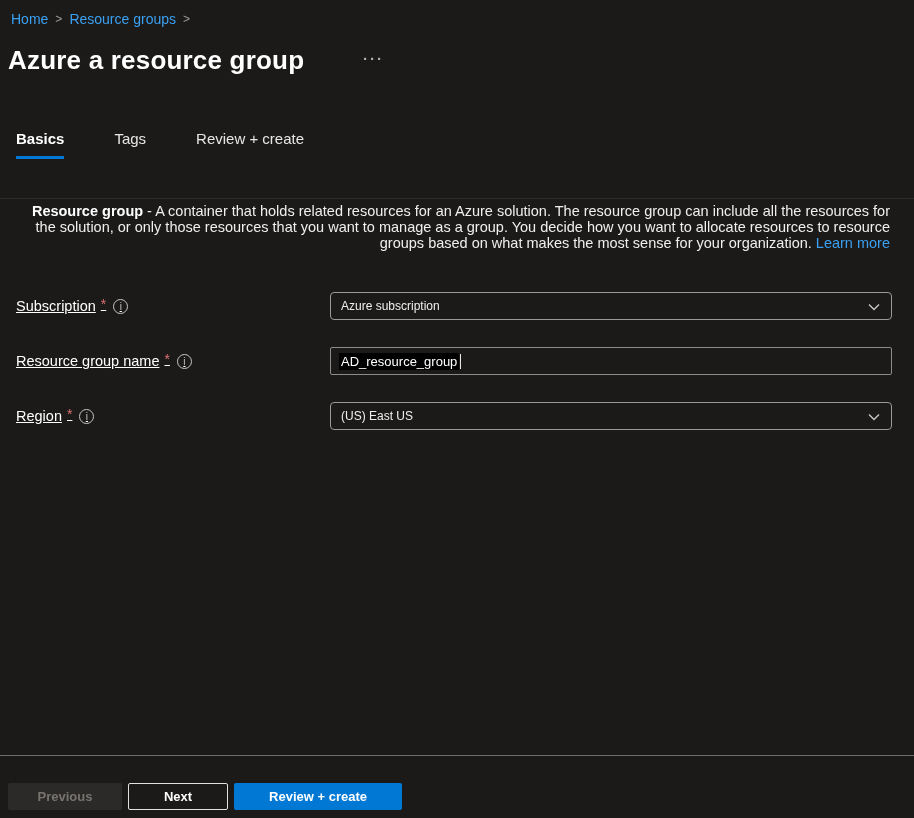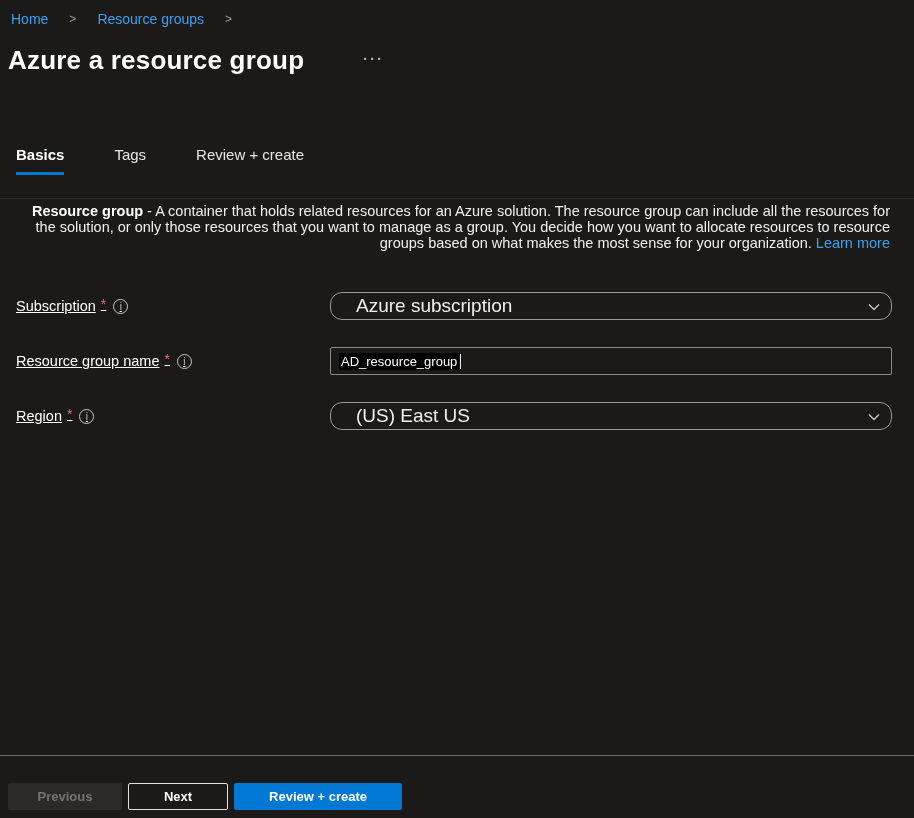--- a/index.html
+++ b/index.html
@@ -6,30 +6,30 @@
   html,body { width:914px; height:818px; }
   body {
     position:relative;
     background:#1b1a19;
     font-family:"Liberation Sans","DejaVu Sans",sans-serif;
     color:#f1efed;
     overflow:hidden;
   }
 
   
-  .breadcrumb { position:absolute; left:11px; top:11px; font-size:14px; display:flex; align-items:center; gap:21px;justify-content:flex-end; }
+  .breadcrumb { position:absolute; left:11px; top:11px; font-size:14px; display:flex; align-items:center; gap:7px;justify-content:flex-end; }
   .breadcrumb a { color:#3aa0f2; text-decoration:none; cursor:pointer; }
   .crumb-sep { color:#a19f9d; font-size:12px; }
 
   
   .page-title { position:absolute; left:8px; top:45px; font-size:26px; font-weight:700; color:#ffffff; letter-spacing:0.2px; }
   .more-btn { position:absolute; left:363px; top:50px; color:#b3b0ad; font-size:15px; font-weight:700; letter-spacing:2px; cursor:pointer; }
 
   
-  .tabs { position:absolute; left:16px; top:146px; display:flex; column-gap:50px; }
+  .tabs { position:absolute; left:16px; top:130px; display:flex; column-gap:50px; }
   .tab { font-size:15px; color:#e8e6e4; padding-bottom:9px; border-bottom:3px solid transparent; cursor:pointer; }
   .tab.active { font-weight:700; color:#ffffff; border-bottom-color:#0078d4; }
   .tabs-divider { position:absolute; left:0; top:198px; width:914px; height:1px; background:#2e2d2c; }
 
   
   .description { position:absolute; left:16px; top:203px; width:874px; font-size:14.5px; line-height:16px; color:#f1efed;text-align:right; }
   .description b { font-weight:700; color:#ffffff; }
   .learn-more { color:#3aa0f2; text-decoration:none; cursor:pointer; }
 
   
@@ -41,21 +41,21 @@
   .required { color:#dc7171; font-size:14px; position:relative; top:-2px; }
   .info-icon {
     display:inline-flex; align-items:center; justify-content:center;
     width:15px; height:15px; border:1px solid #c8c6c4; border-radius:50%;
     color:#c8c6c4; font-size:10px; font-style:normal; cursor:pointer; margin-left:2px;
   }
   .field {
     position:absolute; left:330px; top:0; width:562px; height:28px;
     background:transparent; display:flex; align-items:center;
   }
-  .dropdown { border:1px solid #9b9997; border-radius:12px; padding:0 30px 0 25px; font-size:19px; color:#f1efed; cursor:pointer; }
+  .dropdown { border:1px solid #9b9997; border-radius:4px; padding:0 30px 0 10px; font-size:12px; color:#f1efed; cursor:pointer; }
   .dropdown .chevron { position:absolute; right:10px; top:7px; }
   .textbox { border:1px solid #8d8b89; border-radius:2px; padding:0 8px; cursor:text; }
   .textbox .value { font-size:13px; color:#ffffff; background:#000000; padding:1px 2px; }
   .caret { display:inline-block; width:1px; height:15px; background:#e8e6e4; margin-left:1px; }
 
   
   .footer-divider { position:absolute; left:0; top:755px; width:914px; height:1px; background:#6f6e6c; }
   .footer { position:absolute; left:0; top:783px; width:914px; height:28px; }
   .btn { position:absolute; top:0; height:27px; display:flex; align-items:center; justify-content:center; font-size:13px; border-radius:2px; cursor:pointer; border:none; font-family:inherit; }
   .btn-previous { left:8px; width:114px; background:#2b2a29; color:#777470; font-weight:600; cursor:default; }

